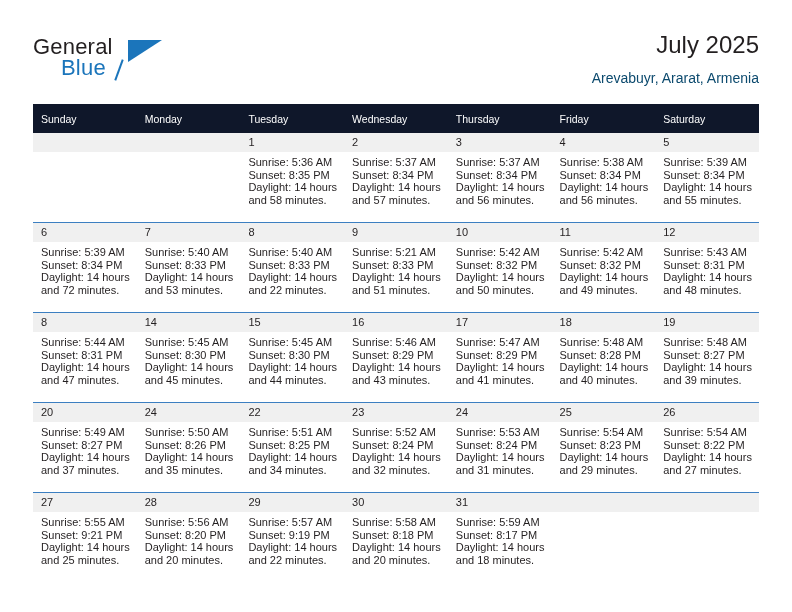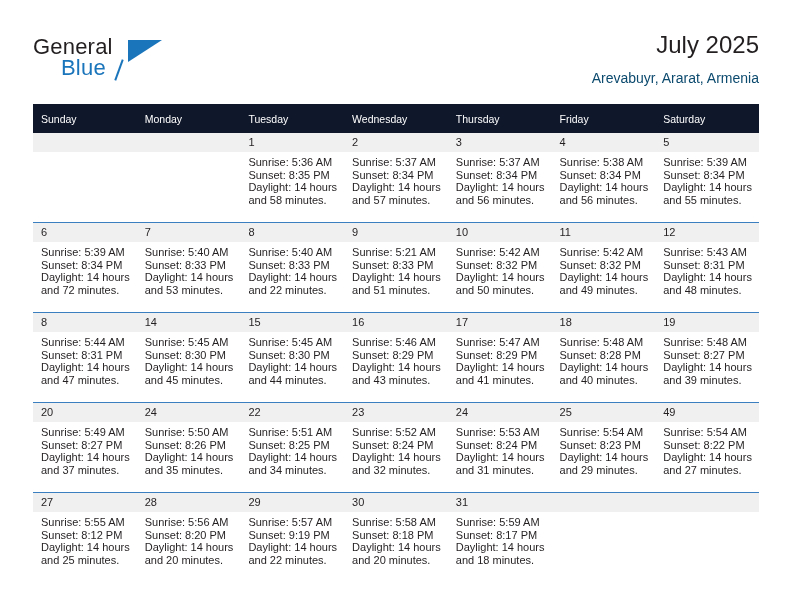--- a/index.html
+++ b/index.html
@@ -424,35 +424,35 @@
             <td class="day-cell">
               <div class="daynum-band">25</div>
               <div class="cell-body">
                 <div>Sunrise: 5:54 AM</div>
                 <div>Sunset: 8:23 PM</div>
                 <div>Daylight: 14 hours</div>
                 <div>and 29 minutes.</div>
               </div>
             </td>
             <td class="day-cell">
-              <div class="daynum-band">49</div>
+              <div class="daynum-band">26</div>
               <div class="cell-body">
                 <div>Sunrise: 5:54 AM</div>
                 <div>Sunset: 8:22 PM</div>
                 <div>Daylight: 14 hours</div>
                 <div>and 27 minutes.</div>
               </div>
             </td>
           </tr>
           <tr>
             <td class="day-cell">
               <div class="daynum-band">27</div>
               <div class="cell-body">
                 <div>Sunrise: 5:55 AM</div>
-                <div>Sunset: 8:12 PM</div>
+                <div>Sunset: 9:21 PM</div>
                 <div>Daylight: 14 hours</div>
                 <div>and 25 minutes.</div>
               </div>
             </td>
             <td class="day-cell">
               <div class="daynum-band">28</div>
               <div class="cell-body">
                 <div>Sunrise: 5:56 AM</div>
                 <div>Sunset: 8:20 PM</div>
                 <div>Daylight: 14 hours</div>

